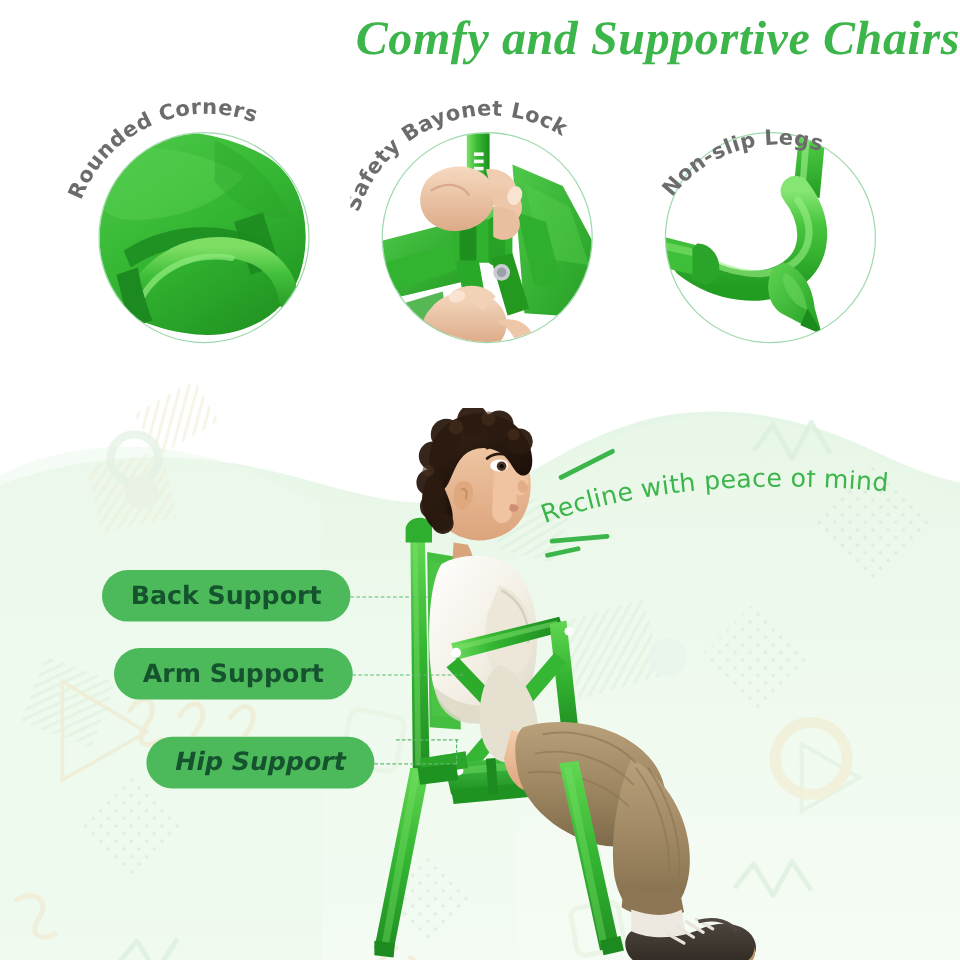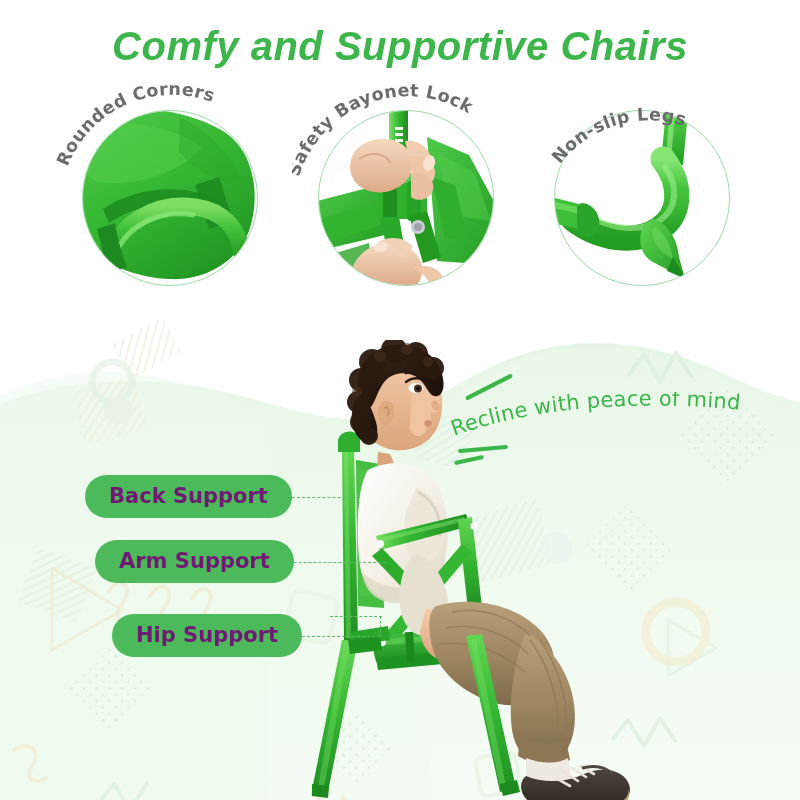--- a/index.html
+++ b/index.html
@@ -37,25 +37,25 @@
     position: absolute;
     left: 0; top: 320px;
     width: 800px; height: 480px;
     z-index: 1;
     opacity: 0.75;
   }
 
   
   .title {
     position: absolute;
-    left: 0; top: 24px;
+    left: 0; top: 8px;
     width: 800px;
-    text-align: center;
+    text-align: right;
     z-index: 20;
-    font-family: Liberation Sans, sans-serif;
+    font-family: Liberation Serif, serif;
     font-size: 40px;
     font-weight: bold;
     font-style: italic;
     letter-spacing: 0.5px;
     color: #3cb54a;
     white-space: nowrap;
   }
 
   
   .feature {
@@ -88,21 +88,21 @@
     font-weight: bold;
     fill: #6c6c6c;
     letter-spacing: 0.4px;
   }
 
   
   .pill {
     position: absolute;
     z-index: 25;
     background: #4cba5b;
-    color: #701a75;
+    color: #14532d;
     border-radius: 22px;
     height: 43px;
     line-height: 43px;
     padding: 0 24px;
     font-family: "DejaVu Sans", sans-serif;
     font-size: 21px;
     font-weight: bold;
     white-space: nowrap;
     box-sizing: border-box;
   }
@@ -585,21 +585,21 @@
 
   <div class="dash-line" style="left:246px; top:497px; width:110px;"></div>
   <div class="pill" style="left:85px; top:475px;">Back Support</div>
 
   <div class="dash-line" style="left:244px; top:562px; width:142px;"></div>
   <div class="pill" style="left:95px; top:540px;">Arm Support</div>
 
   <div class="dash-line" style="left:262px; top:636px; width:118px;"></div>
   <div class="dash-drop" style="left:380px; top:616px; height:21px;"></div>
   <div class="dash-line" style="left:330px; top:616px; width:52px;"></div>
-  <div class="pill" style="left:112px; top:614px;">Hip Support</div>
+  <div class="pill" style="left:122px; top:614px;font-style:italic;">Hip Support</div>
 
   <svg class="recline" viewBox="0 0 330 60">
     <path id="reclinePath" d="M4,44 C90,12 210,6 328,22" fill="none"></path>
     <text class="recline-text">
       <textPath href="#reclinePath" startOffset="0%">Recline with peace of mind</textPath>
     </text>
   </svg>
 
   <div class="slash" style="left:463px; top:385px; width:52px; height:4px; transform:rotate(-27deg);"></div>
   <div class="slash" style="left:458px; top:447px; width:50px; height:4px; transform:rotate(-5deg);"></div>

